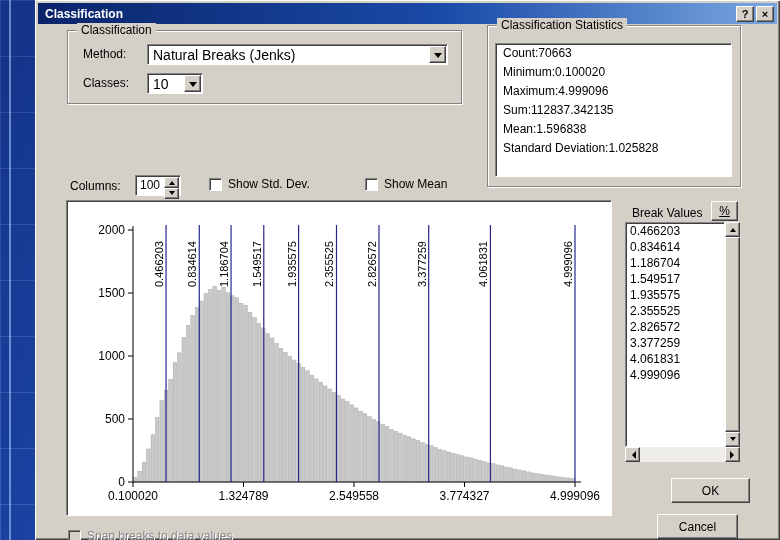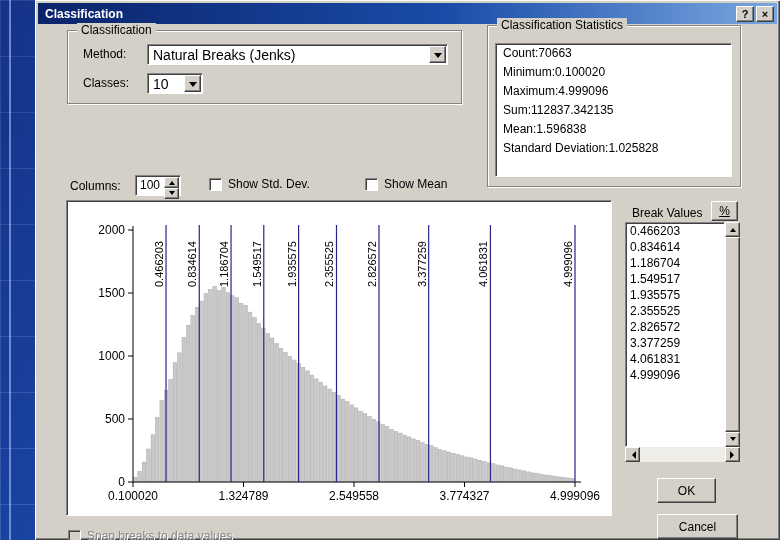--- a/index.html
+++ b/index.html
@@ -331,21 +331,21 @@
           <text x="308.99250634201223" y="86" transform="rotate(-90 308.99250634201223 86)" font-size="11" fill="#000">2.826572</text>
           <line x1="361.67609034846566" y1="24" x2="361.67609034846566" y2="281" stroke="#26268c" stroke-width="1.2"></line>
           <text x="358.67609034846566" y="86" transform="rotate(-90 358.67609034846566 86)" font-size="11" fill="#000">3.377259</text>
           <line x1="423.4389256259752" y1="24" x2="423.4389256259752" y2="281" stroke="#26268c" stroke-width="1.2"></line>
           <text x="420.4389256259752" y="86" transform="rotate(-90 420.4389256259752 86)" font-size="11" fill="#000">4.061831</text>
           <line x1="508" y1="24" x2="508" y2="281" stroke="#26268c" stroke-width="1.2"></line>
           <text x="505" y="86" transform="rotate(-90 505 86)" font-size="11" fill="#000">4.999096</text>
         </svg>
     </div>
 
-    <button class="btn" style="position:absolute;left:622px;top:478px;width:59px;height:25px;">OK</button>
+    <button class="btn" style="position:absolute;left:636px;top:478px;width:79px;height:25px;">OK</button>
     <button class="btn" style="position:absolute;left:622px;top:514px;width:81px;height:25px;">Cancel</button>
 
     <label class="checkbox" style="left:33px;top:529px;">
       <span class="cb-box sunken disabled"></span>
       <span class="cb-label disabled-label">Snap breaks to data values</span>
     </label>
 
   </div>
 </div>
 

